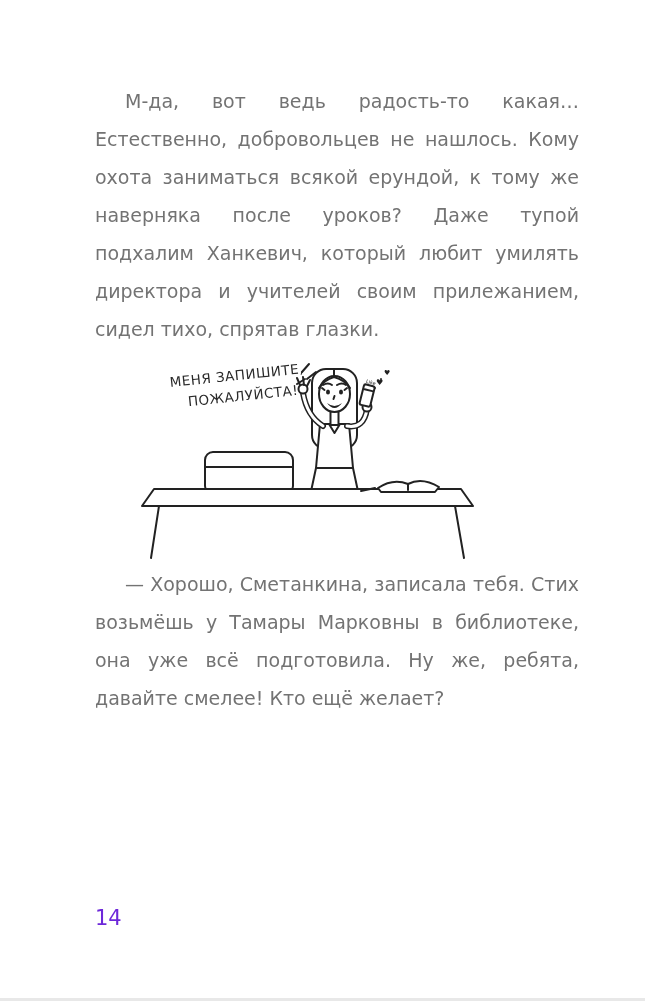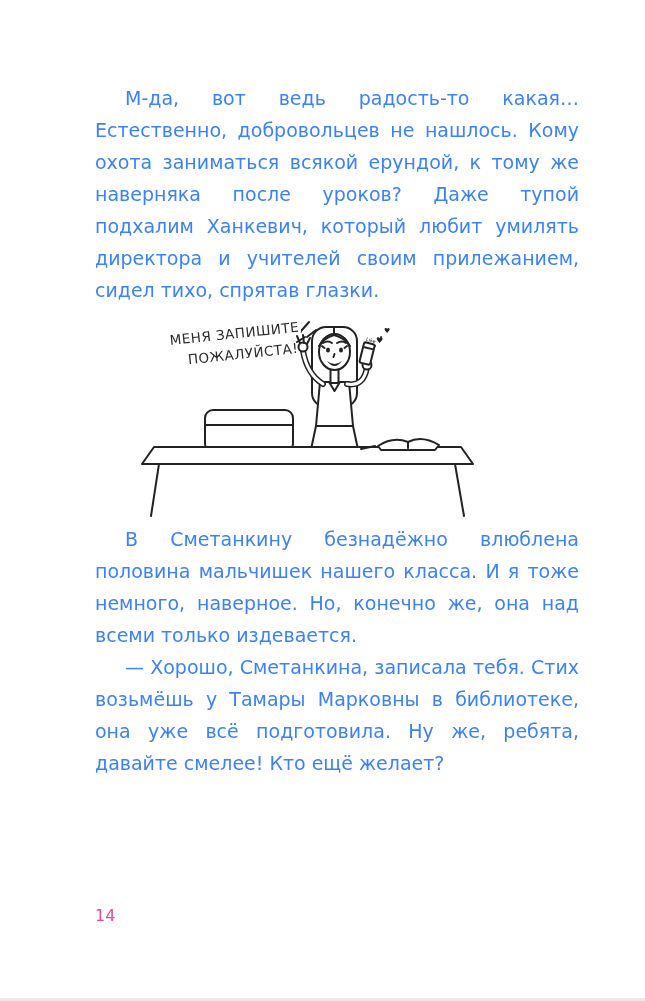--- a/index.html
+++ b/index.html
@@ -11,37 +11,37 @@
     font-family:"DejaVu Sans","Liberation Sans",sans-serif;
     color:#1f1f1f;
   }
   .text-block{
     position:absolute;
     left:95px;top:82px;width:484px;
   }
   .para{
     margin:0;
     font-size:19px;
-    line-height:32px;
+    line-height:38px;
     text-align:justify;
     text-indent:30px;
-    color:#3b82f6;
+    color:#737373;
     hyphens:auto;
     -webkit-hyphens:auto;
   }
   .illustration{
     width:440px;height:205px;
     margin:8px 0 4px 14px;
   }
   .illustration svg{display:block;}
   .page-number{
     position:absolute;
     left:95px;top:906px;
-    font-size:16px;
-    color:#ec4899;
+    font-size:21px;
+    color:#6d28d9;
   }
   .bottom-edge{
     position:absolute;left:0;right:0;bottom:0;height:3px;
     background:#e8e8e8;
   }
   .ink{stroke:#222222;fill:none;stroke-width:2;stroke-linecap:round;stroke-linejoin:round;}
   .ink-fill{stroke:#222222;fill:#ffffff;stroke-width:2;stroke-linecap:round;stroke-linejoin:round;}
   .speech{
     font-family:"DejaVu Sans","Liberation Sans",sans-serif;
     font-size:13.5px;
@@ -132,21 +132,20 @@
 
         <g>
           <path class="ink-fill" d="M 269,132 Q 284,122 299,128 Q 313,121 330,131 L 326,136 L 272,136 Z"></path>
           <line class="ink" x1="299" y1="128" x2="299" y2="134" stroke-width="1.4"></line>
           <path class="ink" d="M 252,135 L 266,132" stroke-width="1.6"></path>
         </g>
 
       </svg>
     </div>
 
-    <p class="para">В Сметанкину безнадёжно влюблена половина мальчишек нашего класса. И я тоже немного, наверное. Но, конечно же, она над всеми только издевается.</p>
     <p class="para">— Хорошо, Сметанкина, записала тебя. Стих возьмёшь у Тамары Марковны в библиотеке, она уже всё подготовила. Ну же, ребята, давайте смелее! Кто ещё желает?</p>
 
   </div>
 
   <div class="page-number">14</div>
 
   <div class="bottom-edge"></div>
 
 </div>
 

